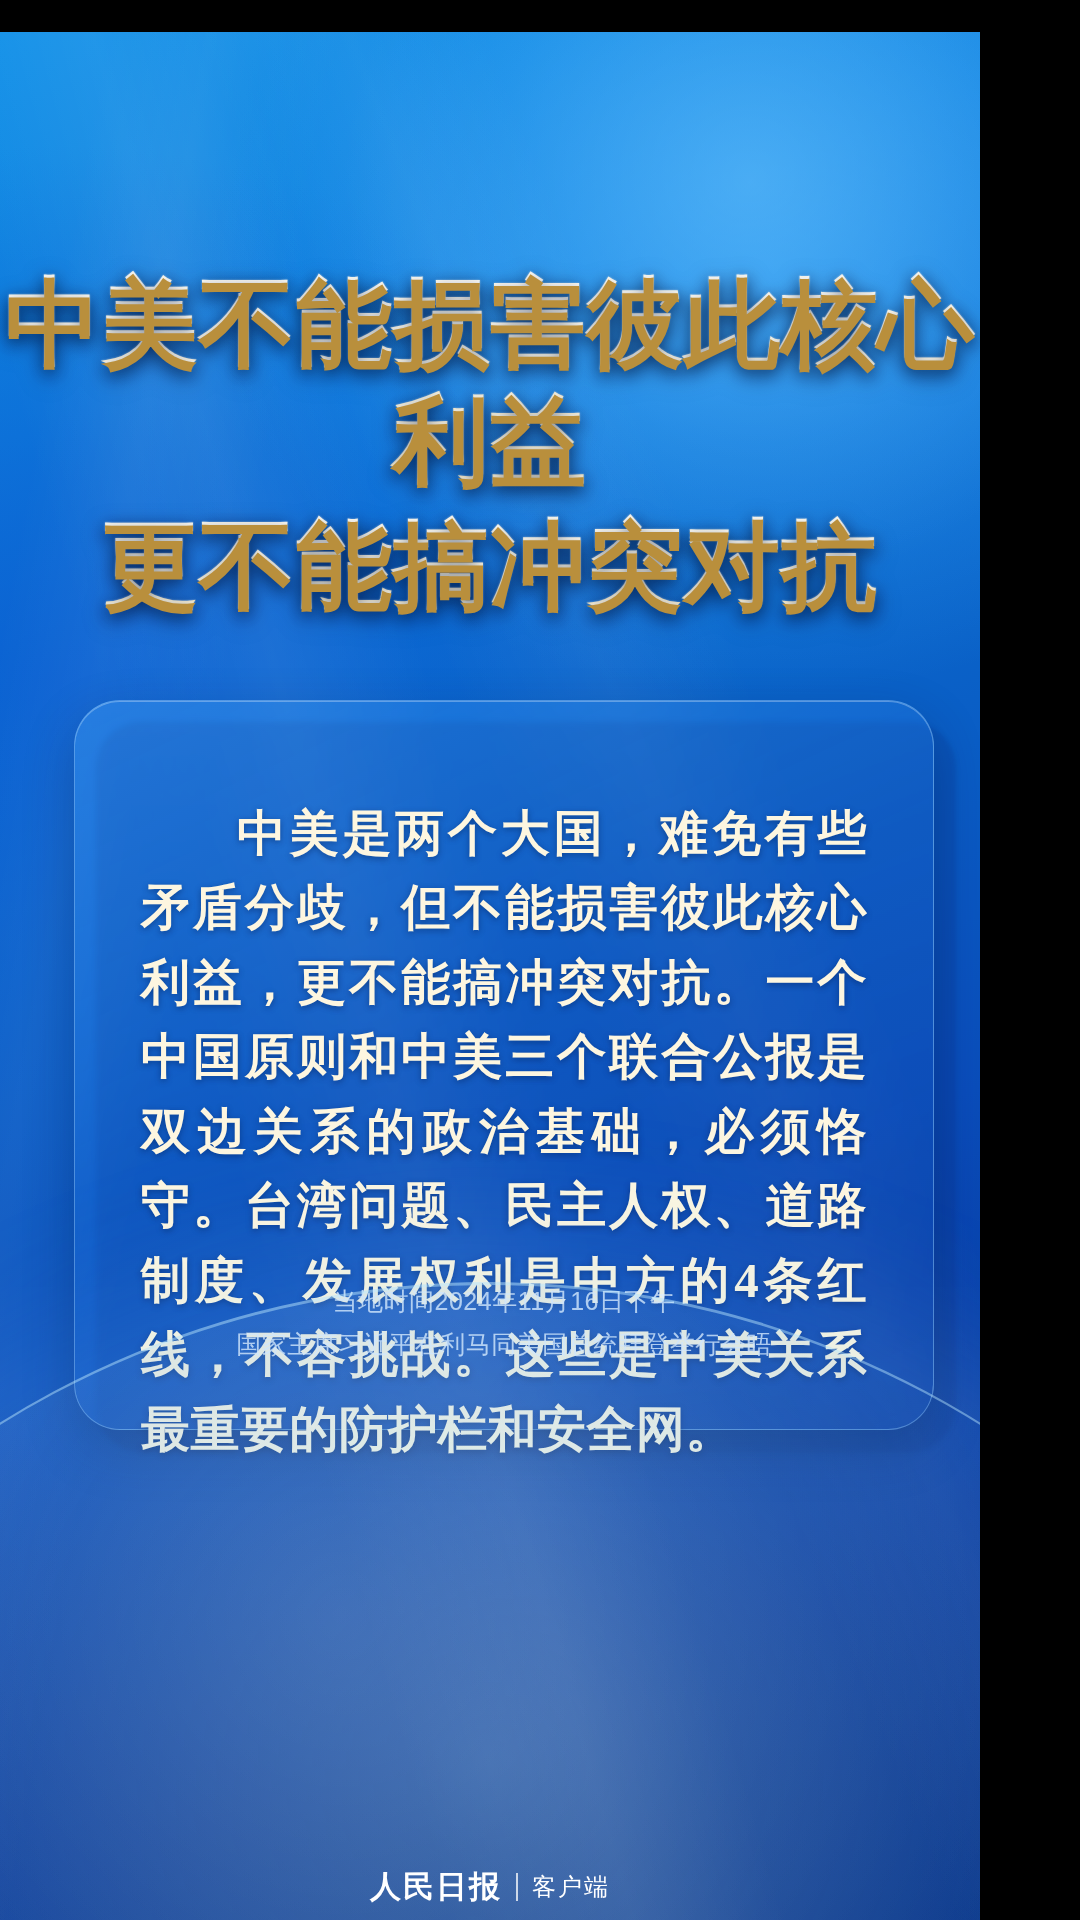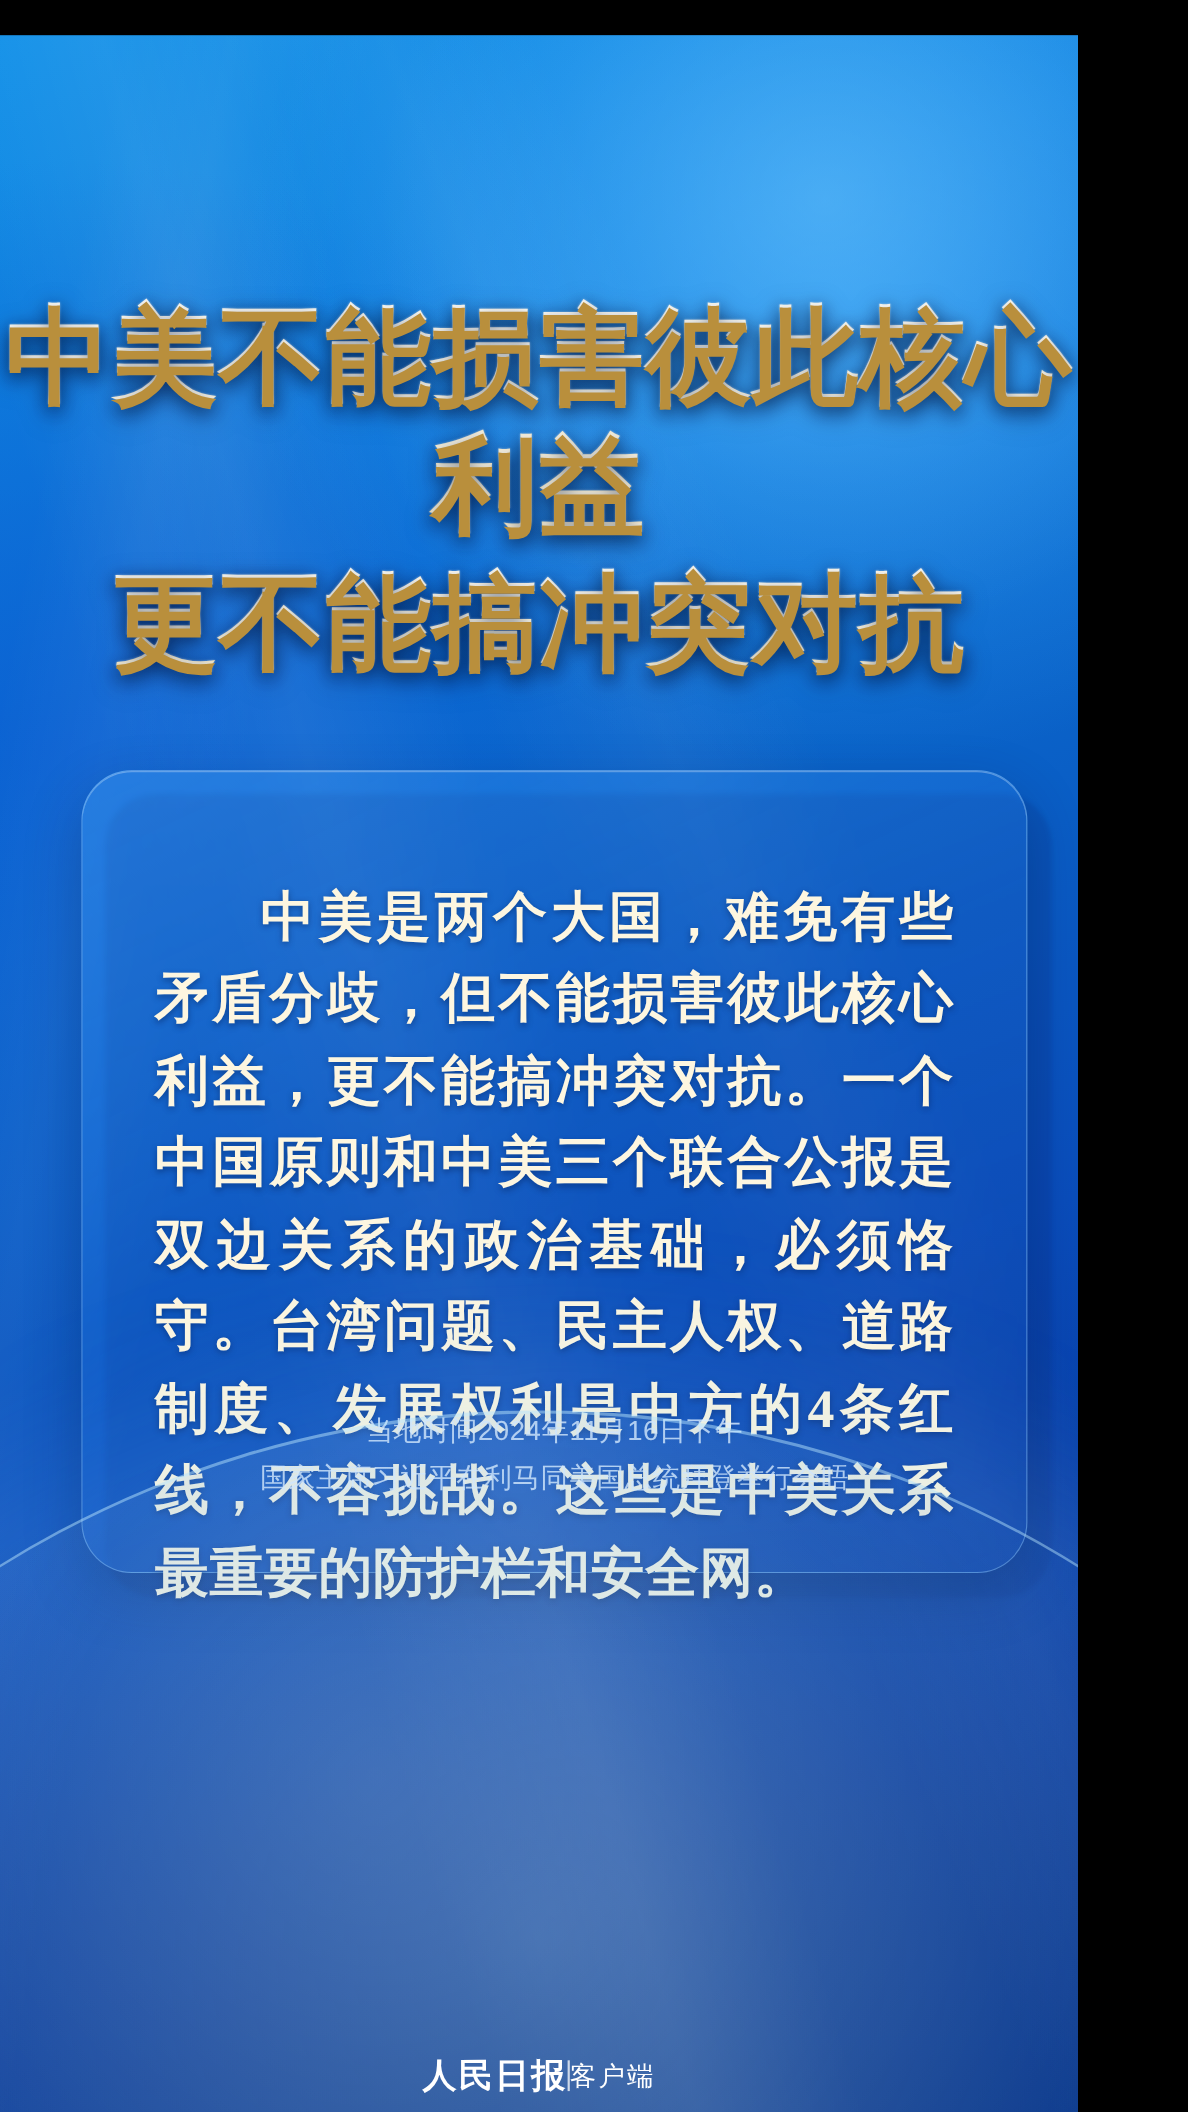--- a/index.html
+++ b/index.html
@@ -146,20 +146,21 @@
   }
 
   
   .footer {
     position: absolute;
     left: 0; right: 0;
     bottom: 44px;
     display: flex;
     align-items: center;
     justify-content: center;
+    gap: 14px;
   }
   .footer .brand {
     font-family: "Liberation Serif", "DejaVu Serif", serif;
     font-weight: 700;
     font-size: 31px;
     color: #ffffff;
     letter-spacing: 2px;
   }
   .footer .sep {
     width: 2px;

